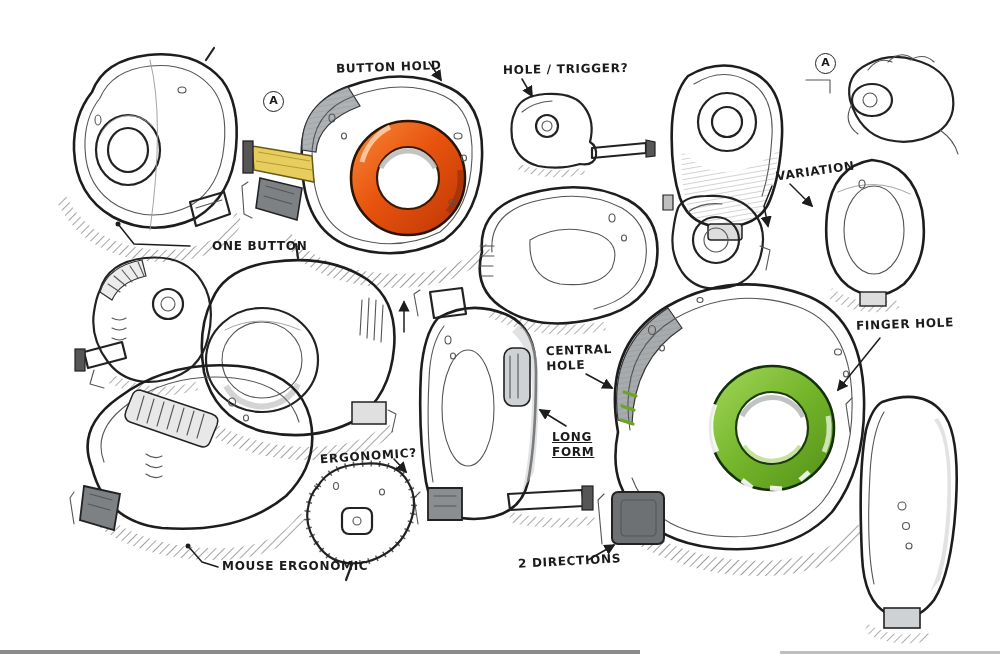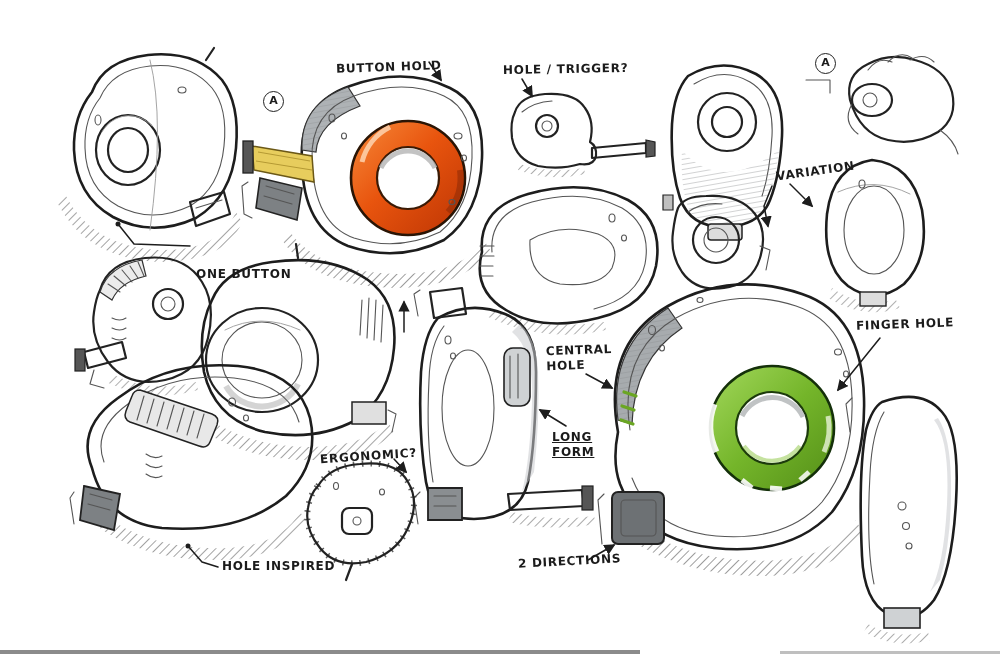--- a/index.html
+++ b/index.html
@@ -276,29 +276,29 @@
       <circle cx="188" cy="546" r="2.5" fill="#1d1d1d"></circle>
       <polyline class="lead" points="188,546 202,562 218,567"></polyline>
     </g>
     <line class="lead" x1="394" y1="459" x2="406" y2="472" marker-end="url(#ah)"></line>
     <line class="lead" x1="404" y1="332" x2="404" y2="302" marker-end="url(#ah)"></line>
   </g>
 </svg>
 
 <div class="ann" style="left:336px;top:60px;transform:rotate(-2deg);">BUTTON HOLD</div>
 <div class="ann" style="left:503px;top:62px;transform:rotate(-1deg);">HOLE / TRIGGER?</div>
-<div class="ann" style="left:196px;top:239px;margin-top:28px;">ONE BUTTON</div>
+<div class="ann" style="left:212px;top:239px;">ONE BUTTON</div>
 <div class="ann" style="left:776px;top:164px;transform:rotate(-8deg);">VARIATION</div>
 <div class="ann" style="left:856px;top:317px;transform:rotate(-2deg);">FINGER HOLE</div>
 <div class="ann" style="left:546px;top:343px;transform:rotate(-2deg);">CENTRAL
 HOLE</div>
 <div class="ann" style="left:552px;top:430px;text-decoration:underline;">LONG
 FORM</div>
 <div class="ann" style="left:518px;top:554px;transform:rotate(-3deg);">2 DIRECTIONS</div>
-<div class="ann" style="left:222px;top:559px;">HOLE INSPIRED</div>
+<div class="ann" style="left:222px;top:559px;">MOUSE ERGONOMIC</div>
 <div class="ann" style="left:320px;top:449px;transform:rotate(-4deg);">ERGONOMIC?</div>
 
 <div class="circle-a" style="left:263px;top:91px;">A</div>
 <div class="circle-a" style="left:815px;top:53px;">A</div>
 
 <div class="scan-edge" style="left:0;bottom:0;width:640px;height:4px;opacity:.55;"></div>
 <div class="scan-edge" style="right:0;bottom:0;width:220px;height:3px;opacity:.3;"></div>
 
 </div>
 

